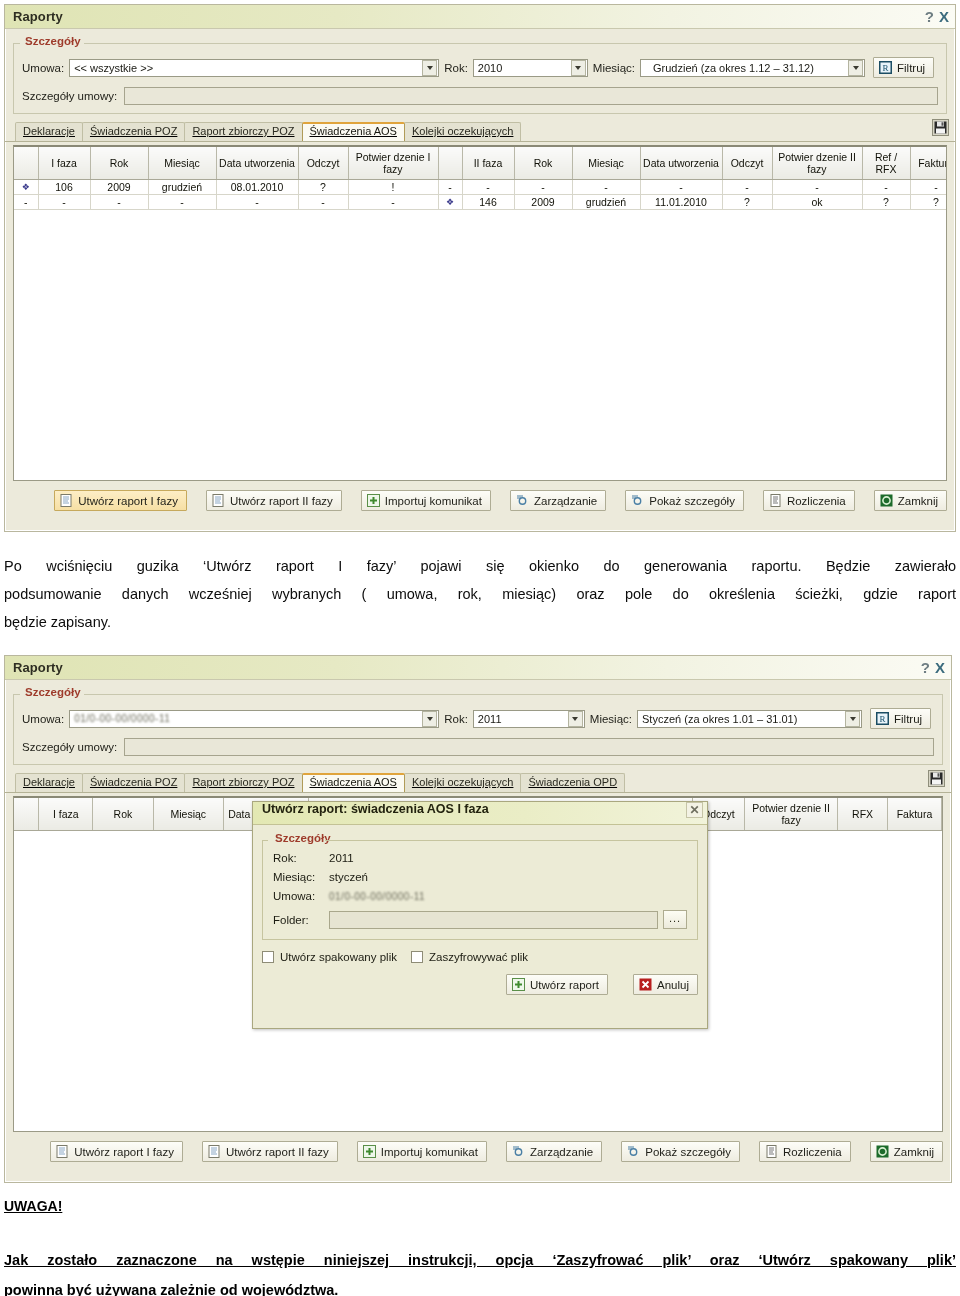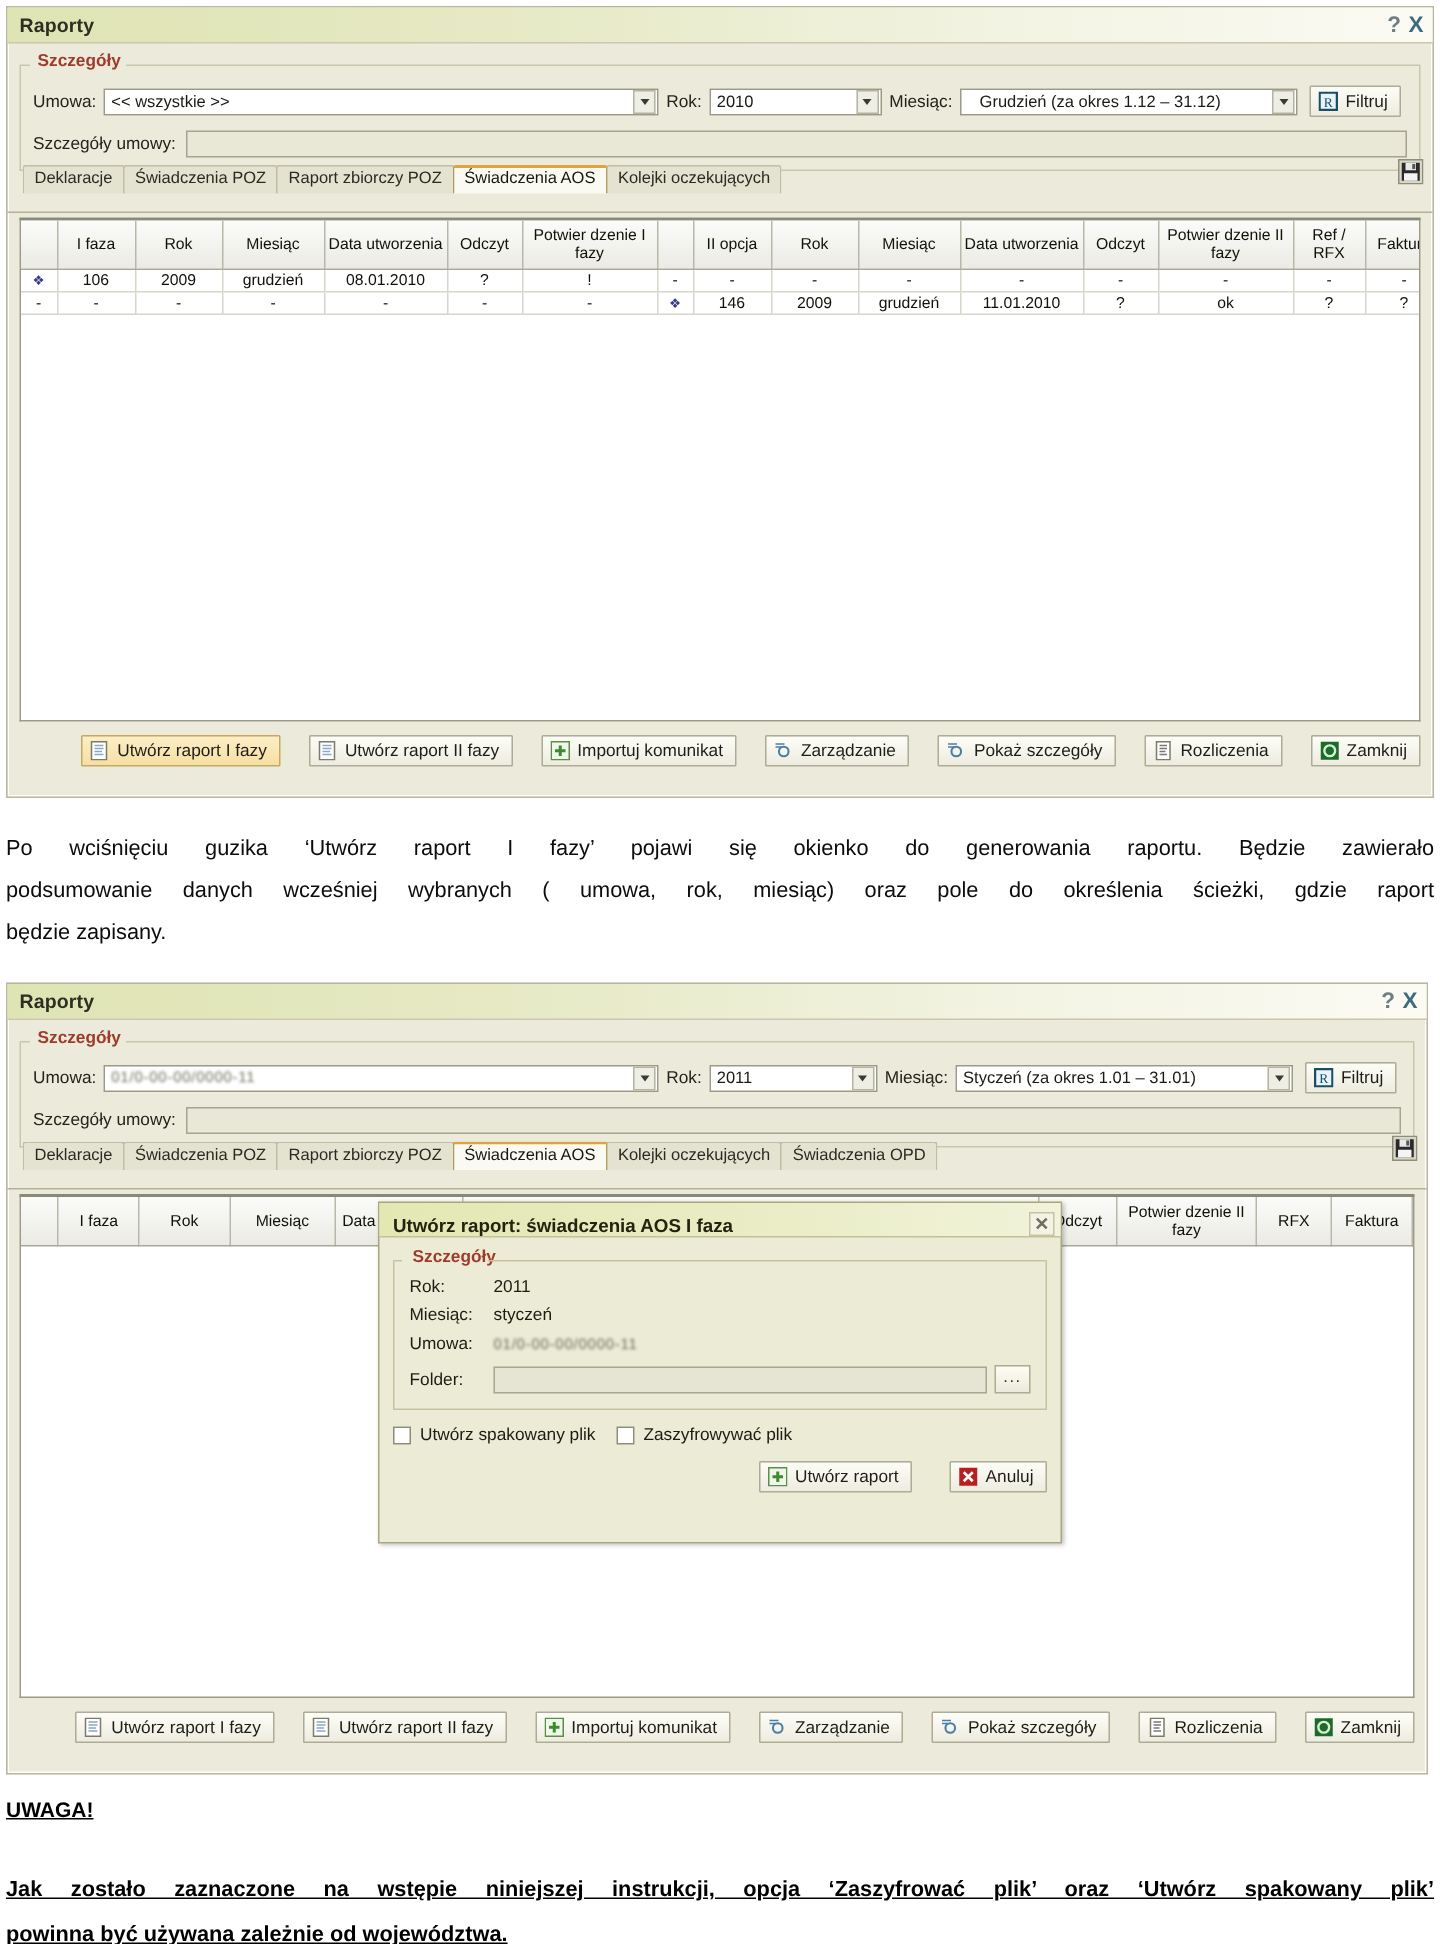--- a/index.html
+++ b/index.html
@@ -106,24 +106,25 @@
   }
   .btn.hl {
     background: linear-gradient(to bottom, #fdeec6 0%, #f6dfa4 100%);
     border-color: #c6a95c;
   }
   .ico { width: 13px; height: 13px; flex: none; display:block; }
 
   
   .tabstrip {
     display: flex; align-items: flex-end;
-    padding: 3px 6px 12px 10px;
+    padding: 3px 6px 0 10px;
     border-bottom: 1px solid #b4b296;
     position: relative;
     height: 22px;
+    text-decoration: underline;
   }
   .tab {
     font-size: 11px; color: #2a2a20;
     padding: 2px 7px 3px 7px;
     border: 1px solid #c0bea4; border-bottom: none;
     background: #e4e2d1;
     margin-right: -1px; line-height: 13px;
     border-radius: 2px 2px 0 0;
   }
   .tab.active {
@@ -170,21 +171,21 @@
     position: absolute;
     background: #ecebd6;
     border: 1px solid #a9a77f;
     box-shadow: 1px 1px 3px rgba(0,0,0,.25);
     z-index: 50;
   }
   .dlgtitle {
     height: 23px;
     background: linear-gradient(to right, #e3e8b3 0%, #eaedc6 60%, #f1f3da 100%);
     border-bottom: 1px solid #c3c295;
-    display: flex; align-items: flex-end; padding: 0 4px 0 9px;
+    display: flex; align-items: flex-start; padding: 0 4px 0 9px;
   }
   .dlgtitle .t { font-size: 12.5px; font-weight: bold; color: #23230f; }
   .dlgclose {
     margin-left: auto; width: 17px; height: 16px;
     border: 1px solid #c5c4a6; background: #f3f2e4;
     display:flex; align-items:center; justify-content:center;
     font-size: 12px; color: #6f6f60; font-weight: bold;
   }
   .dlgbody { padding: 7px 9px 8px 9px; }
   .dgroup {
@@ -332,21 +333,21 @@
         <thead>
           <tr>
             <th></th>
             <th>I faza</th>
             <th>Rok</th>
             <th>Miesiąc</th>
             <th>Data utworzenia</th>
             <th>Odczyt</th>
             <th>Potwier dzenie I fazy</th>
             <th></th>
-            <th>II opcja</th>
+            <th>II faza</th>
             <th>Rok</th>
             <th>Miesiąc</th>
             <th>Data utworzenia</th>
             <th>Odczyt</th>
             <th>Potwier dzenie II fazy</th>
             <th>Ref / RFX</th>
             <th>Faktura</th>
           </tr>
         </thead>
         <tbody>

